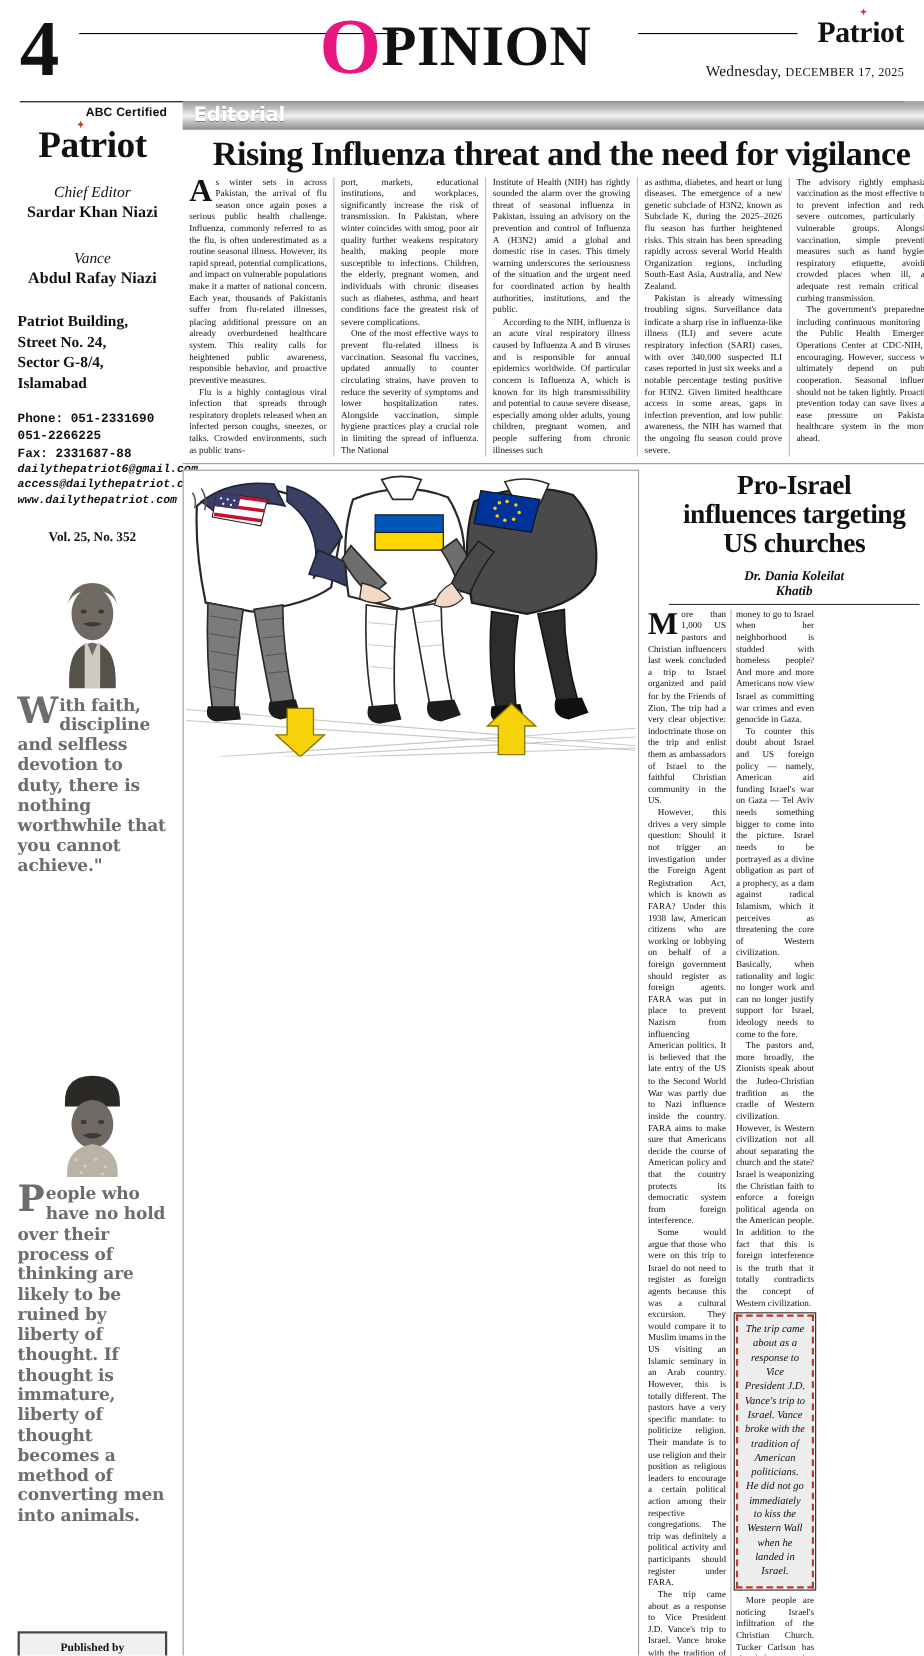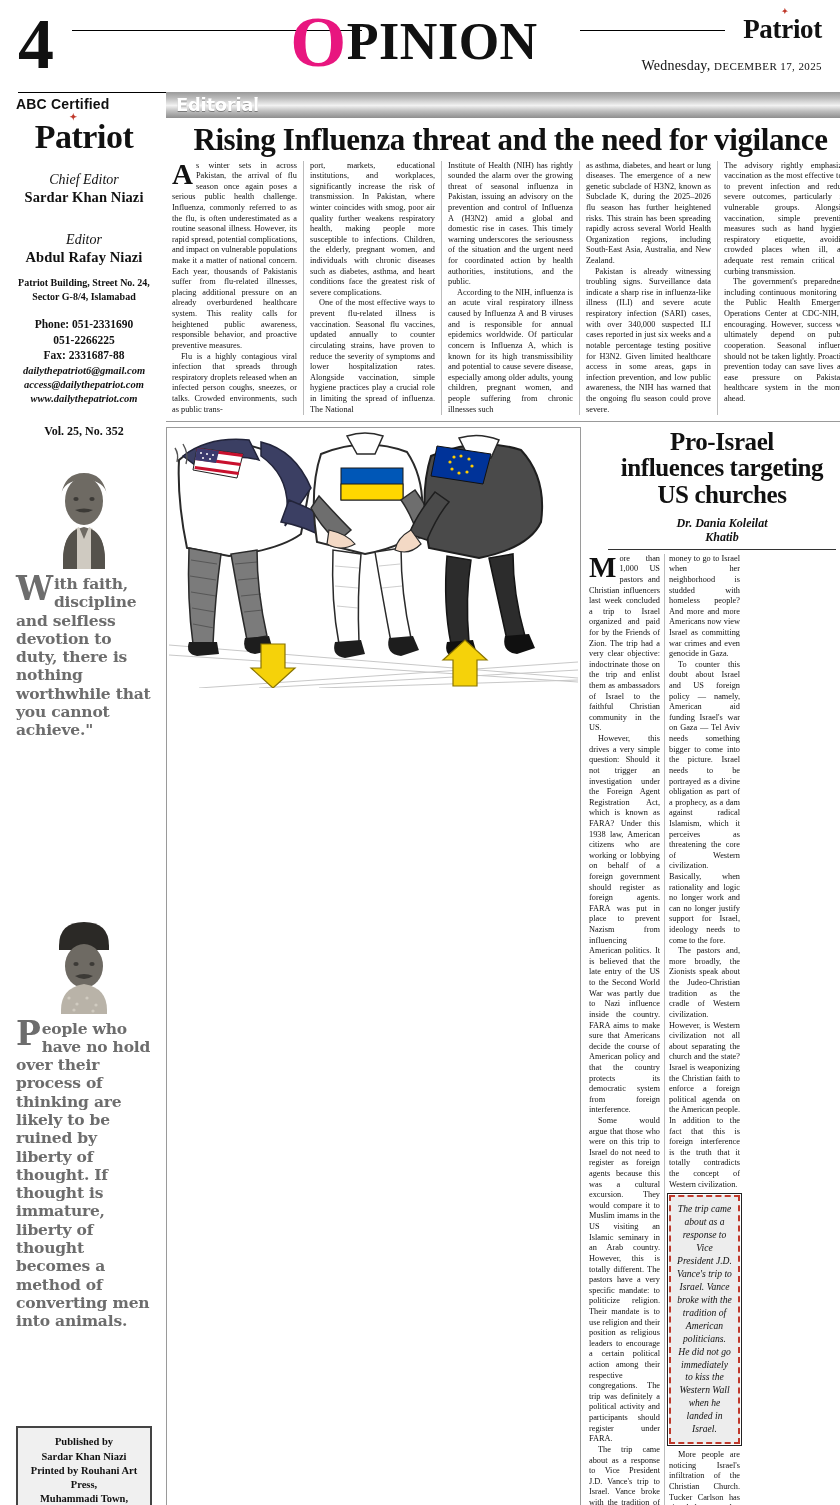--- a/index.html
+++ b/index.html
@@ -43,29 +43,29 @@
   .date-line .smallcaps { font-size: 11px; letter-spacing:.4px;margin-top:20px; }
   .head-rule { position:absolute; left:8px; right:8px; top: 92px; height:1px; background:#000; }
 
   
   .body-grid { display:flex; gap: 0; margin-top: 6px; }
   .sidebar { width: 148px; flex: 0 0 148px; padding: 0 6px; }
   .sidebar-sep { width: 1px; background: #999; margin: 0 4px; }
   .main { flex: 1 1 auto; }
 
   
-  .abc { text-align:left; font-size: 14px; font-weight:700; font-family:"Liberation Sans",sans-serif; letter-spacing:.2px; margin-top: 4px;}
+  .abc { text-align:right; font-size: 11px; font-weight:700; font-family:"Liberation Sans",sans-serif; letter-spacing:.2px; margin-top: 4px;}
   .patriot-logo { text-align:center; font-size: 34px; font-weight:700; line-height:1; margin-top: 2px; letter-spacing:-.5px;}
   .patriot-logo .tick { display:block; font-size:9px; line-height:6px; color:#c0392b; margin-right:22px;}
   .ed-block { text-align:center; margin-top: 18px; }
   .ed-role { font-style:italic; font-size: 14px; }
   .ed-name { font-size: 14.5px; font-weight:700; letter-spacing:.1px; margin-top:1px;}
   .ed-block.second { margin-top: 26px; }
-  .addr { text-align:center; font-size: 10px; font-weight:700; line-height:1.35; margin-top: 10px; }
-  .contact { text-align:center; font-size: 11.5px; font-weight:700; line-height:1.35; margin-top: 14px; }
+  .addr { font-size: 14px; font-weight:700; line-height:1.35; margin-top: 22px; }
+  .contact { font-size: 11.5px; font-weight:700; line-height:1.35; margin-top: 14px; font-family: Liberation Mono, monospace; }
   .contact .mail { font-style:italic; font-weight:700; font-size:10.5px; display:block; }
   .vol { text-align:center; font-size: 12px; font-weight:700; margin-top: 18px; }
 
   
   .quote-wrap { margin-top: 14px; }
   .portrait { width: 86px; height: 104px; margin: 0 auto; position:relative; overflow:hidden; }
   .portrait svg { display:block; }
   .quote-text {
     font-size: 15.5px; line-height: 1.18; font-weight:700;
     color: #6d6d6d; font-family:"DejaVu Serif", serif;
@@ -154,21 +154,21 @@
 
     <div class="sidebar">
       <div class="abc">ABC Certified</div>
       <div class="patriot-logo"><span class="tick">✦</span><span>Patriot</span></div>
 
       <div class="ed-block">
         <div class="ed-role">Chief Editor</div>
         <div class="ed-name">Sardar Khan Niazi</div>
       </div>
       <div class="ed-block second">
-        <div class="ed-role">Editor</div>
+        <div class="ed-role">Vance</div>
         <div class="ed-name">Abdul Rafay Niazi</div>
       </div>
 
       <div class="addr">
         <div>Patriot Building, Street No. 24,</div>
         <div>Sector G-8/4, Islamabad</div>
       </div>
       <div class="contact">
         <div>Phone: 051-2331690</div>
         <div>051-2266225</div>

